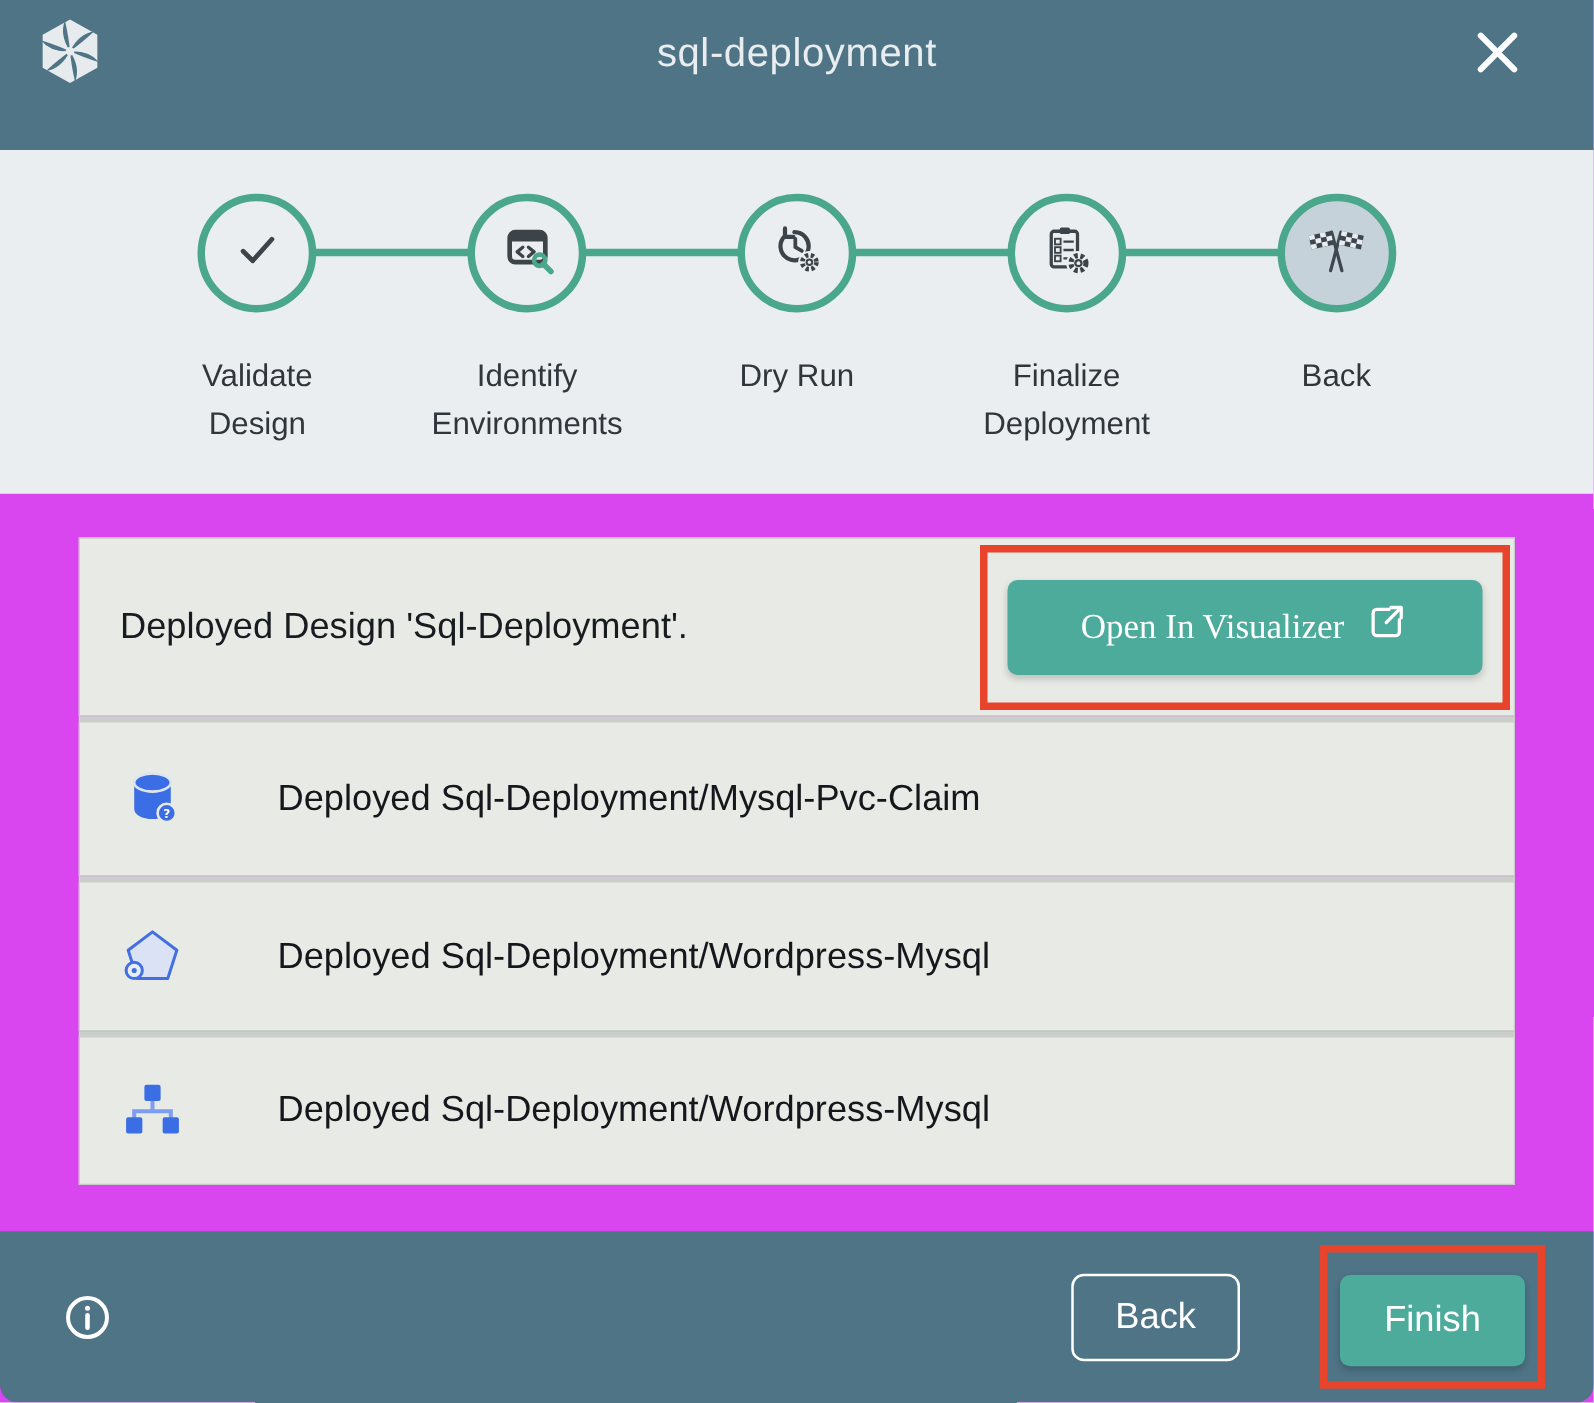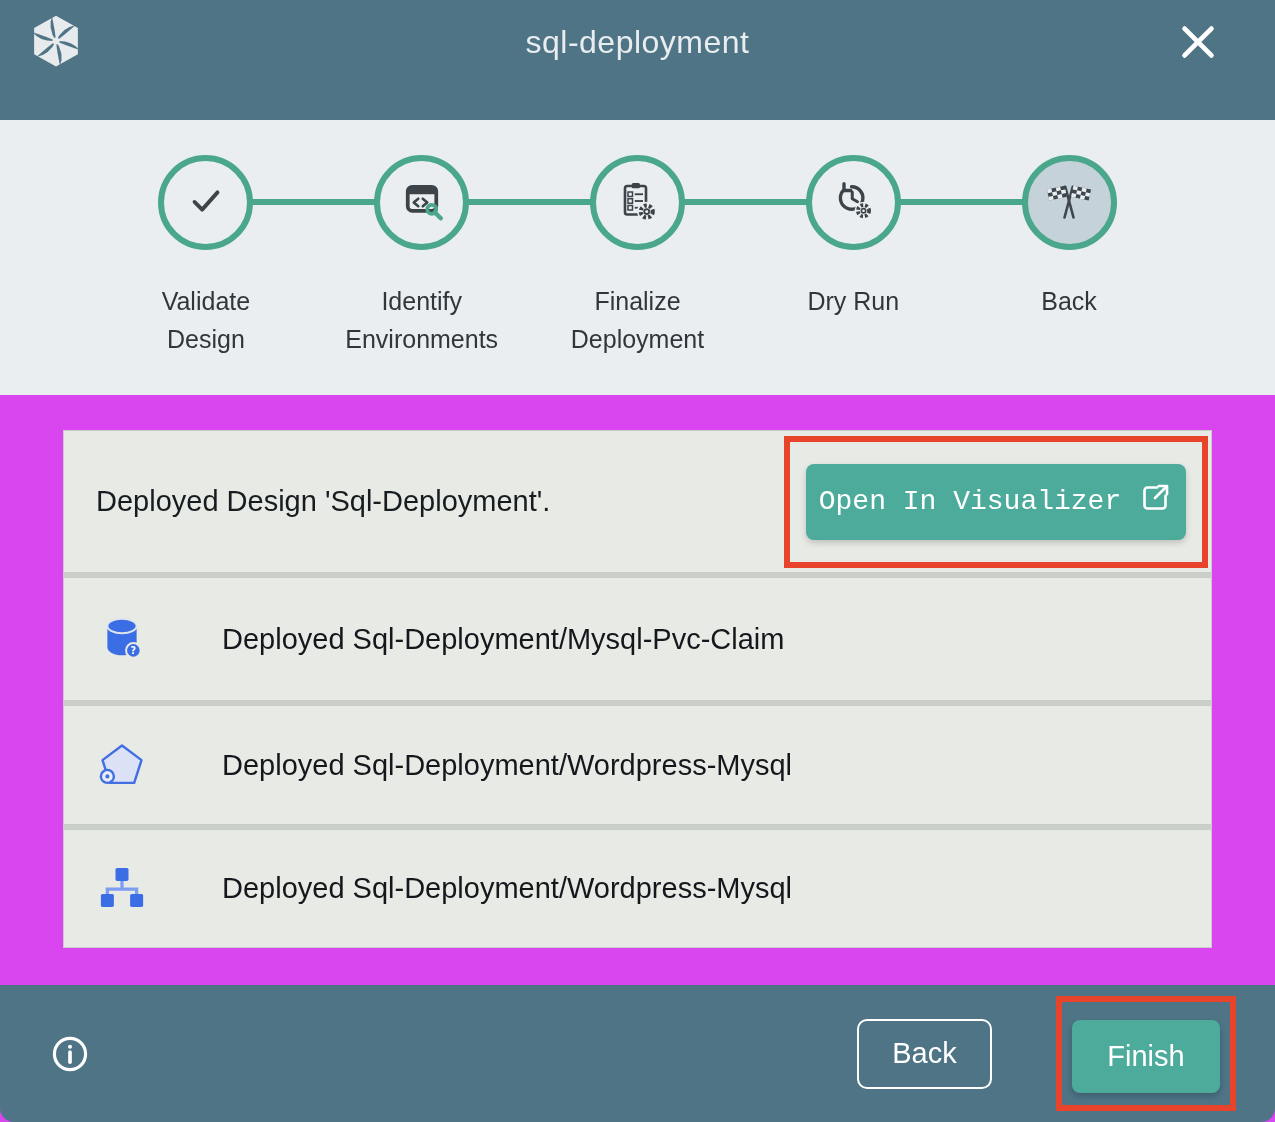--- a/index.html
+++ b/index.html
@@ -26,21 +26,21 @@
 
   
   .content { padding:35px 63px 0; }
   .row { background:#e8ebe5; border:1px solid #c9cdc8;gap:48px; }
   .row-divider { height:4px; background:#cbcfca; }
   .banner-row { height:143px; display:flex; align-items:center; justify-content:space-between; padding-left:32px; }
   .banner-text { font-size:29px; color:#171c20; }
   .annotation { border:6px solid #e8432b; }
   .viz-wrap { padding:22px 16px; margin-right:3px; }
   .viz-btn { width:380px; height:76px; background:#4cab9b; border:none; border-radius:8px;
-             color:#ffffff; font-size:28px; font-family:Liberation Mono, monospace;
+             color:#ffffff; font-size:28px; font-family:Liberation Serif, serif;
              display:flex; align-items:center; justify-content:center; gap:16px; cursor:pointer;
              box-shadow:0 3px 6px rgba(0,0,0,.18); }
   .item-row { height:124px; display:flex; align-items:center; padding-left:32px; }
   .item-icon { width:52px; height:52px; margin-right:26px; flex:0 0 auto; }
   .item-text { font-size:29px; color:#14181c; }
 
   
   .ftr { position:absolute; left:0; right:0; bottom:0; height:137px; background:#4e7486;
          border-radius:0 0 14px 14px; display:flex; align-items:center;gap:42px; }
   .info-btn { margin-left:48px; width:44px; height:44px; cursor:pointer; }
@@ -115,58 +115,58 @@
         <div class="step-label">
           <div>Identify</div>
           <div>Environments</div>
         </div>
       </div>
 
       <div class="step">
         <div class="step-circle">
           <span>
             <svg viewBox="0 0 64 64" width="48" height="48">
+              <path d="M20 17 A 15 15 0 1 0 30 13" fill="none" stroke="#3c444a" stroke-width="4.5" stroke-linecap="round"></path>
+              <polyline points="20,9 20,18 29,18" fill="none" stroke="#3c444a" stroke-width="4.5" stroke-linecap="round" stroke-linejoin="round"></polyline>
+              <path d="M31 20 v9 l7 4" fill="none" stroke="#3c444a" stroke-width="4" stroke-linecap="round" stroke-linejoin="round"></path>
+              <circle cx="46" cy="45" r="12" fill="#ebeef0"></circle>
+              <circle cx="46" cy="45" r="7.5" fill="none" stroke="#3c444a" stroke-width="5" stroke-dasharray="3.5 2.6"></circle>
+              <circle cx="46" cy="45" r="4" fill="#3c444a"></circle>
+              <circle cx="46" cy="45" r="1.8" fill="#ebeef0"></circle>
+            </svg>
+          </span>
+        </div>
+        <div class="step-label">
+          <div>Dry Run</div>
+          <div></div>
+        </div>
+      </div>
+
+      <div class="step">
+        <div class="step-circle">
+          <span>
+            <svg viewBox="0 0 64 64" width="48" height="48">
               <rect x="16" y="12" width="28" height="38" rx="3" fill="none" stroke="#3c444a" stroke-width="3.5"></rect>
               <rect x="25" y="8" width="11" height="7" rx="2" fill="#3c444a"></rect>
               <rect x="20" y="20" width="6" height="6" fill="none" stroke="#3c444a" stroke-width="2"></rect>
               <line x1="29" y1="23" x2="40" y2="23" stroke="#3c444a" stroke-width="2.5"></line>
               <rect x="20" y="29" width="6" height="6" fill="none" stroke="#3c444a" stroke-width="2"></rect>
               <line x1="29" y1="32" x2="40" y2="32" stroke="#3c444a" stroke-width="2.5"></line>
               <rect x="20" y="38" width="6" height="6" fill="none" stroke="#3c444a" stroke-width="2"></rect>
               <line x1="29" y1="41" x2="40" y2="41" stroke="#3c444a" stroke-width="2.5"></line>
               <circle cx="45" cy="46" r="13" fill="#ebeef0"></circle>
               <circle cx="45" cy="46" r="8" fill="none" stroke="#3c444a" stroke-width="5.5" stroke-dasharray="3.8 2.8"></circle>
               <circle cx="45" cy="46" r="4.5" fill="#3c444a"></circle>
               <circle cx="45" cy="46" r="2" fill="#ebeef0"></circle>
             </svg>
           </span>
         </div>
         <div class="step-label">
           <div>Finalize</div>
           <div>Deployment</div>
-        </div>
-      </div>
-
-      <div class="step">
-        <div class="step-circle">
-          <span>
-            <svg viewBox="0 0 64 64" width="48" height="48">
-              <path d="M20 17 A 15 15 0 1 0 30 13" fill="none" stroke="#3c444a" stroke-width="4.5" stroke-linecap="round"></path>
-              <polyline points="20,9 20,18 29,18" fill="none" stroke="#3c444a" stroke-width="4.5" stroke-linecap="round" stroke-linejoin="round"></polyline>
-              <path d="M31 20 v9 l7 4" fill="none" stroke="#3c444a" stroke-width="4" stroke-linecap="round" stroke-linejoin="round"></path>
-              <circle cx="46" cy="45" r="12" fill="#ebeef0"></circle>
-              <circle cx="46" cy="45" r="7.5" fill="none" stroke="#3c444a" stroke-width="5" stroke-dasharray="3.5 2.6"></circle>
-              <circle cx="46" cy="45" r="4" fill="#3c444a"></circle>
-              <circle cx="46" cy="45" r="1.8" fill="#ebeef0"></circle>
-            </svg>
-          </span>
-        </div>
-        <div class="step-label">
-          <div>Dry Run</div>
-          <div></div>
         </div>
       </div>
 
       <div class="step">
         <div class="step-circle active">
           <span>
             <svg viewBox="0 0 64 64" width="48" height="48">
               <line x1="27" y1="13" x2="38" y2="54" stroke="#3e474e" stroke-width="3.5" stroke-linecap="round"></line>
               <line x1="37" y1="13" x2="26" y2="54" stroke="#3e474e" stroke-width="3.5" stroke-linecap="round"></line>
               <g transform="rotate(-12 16 22)">

